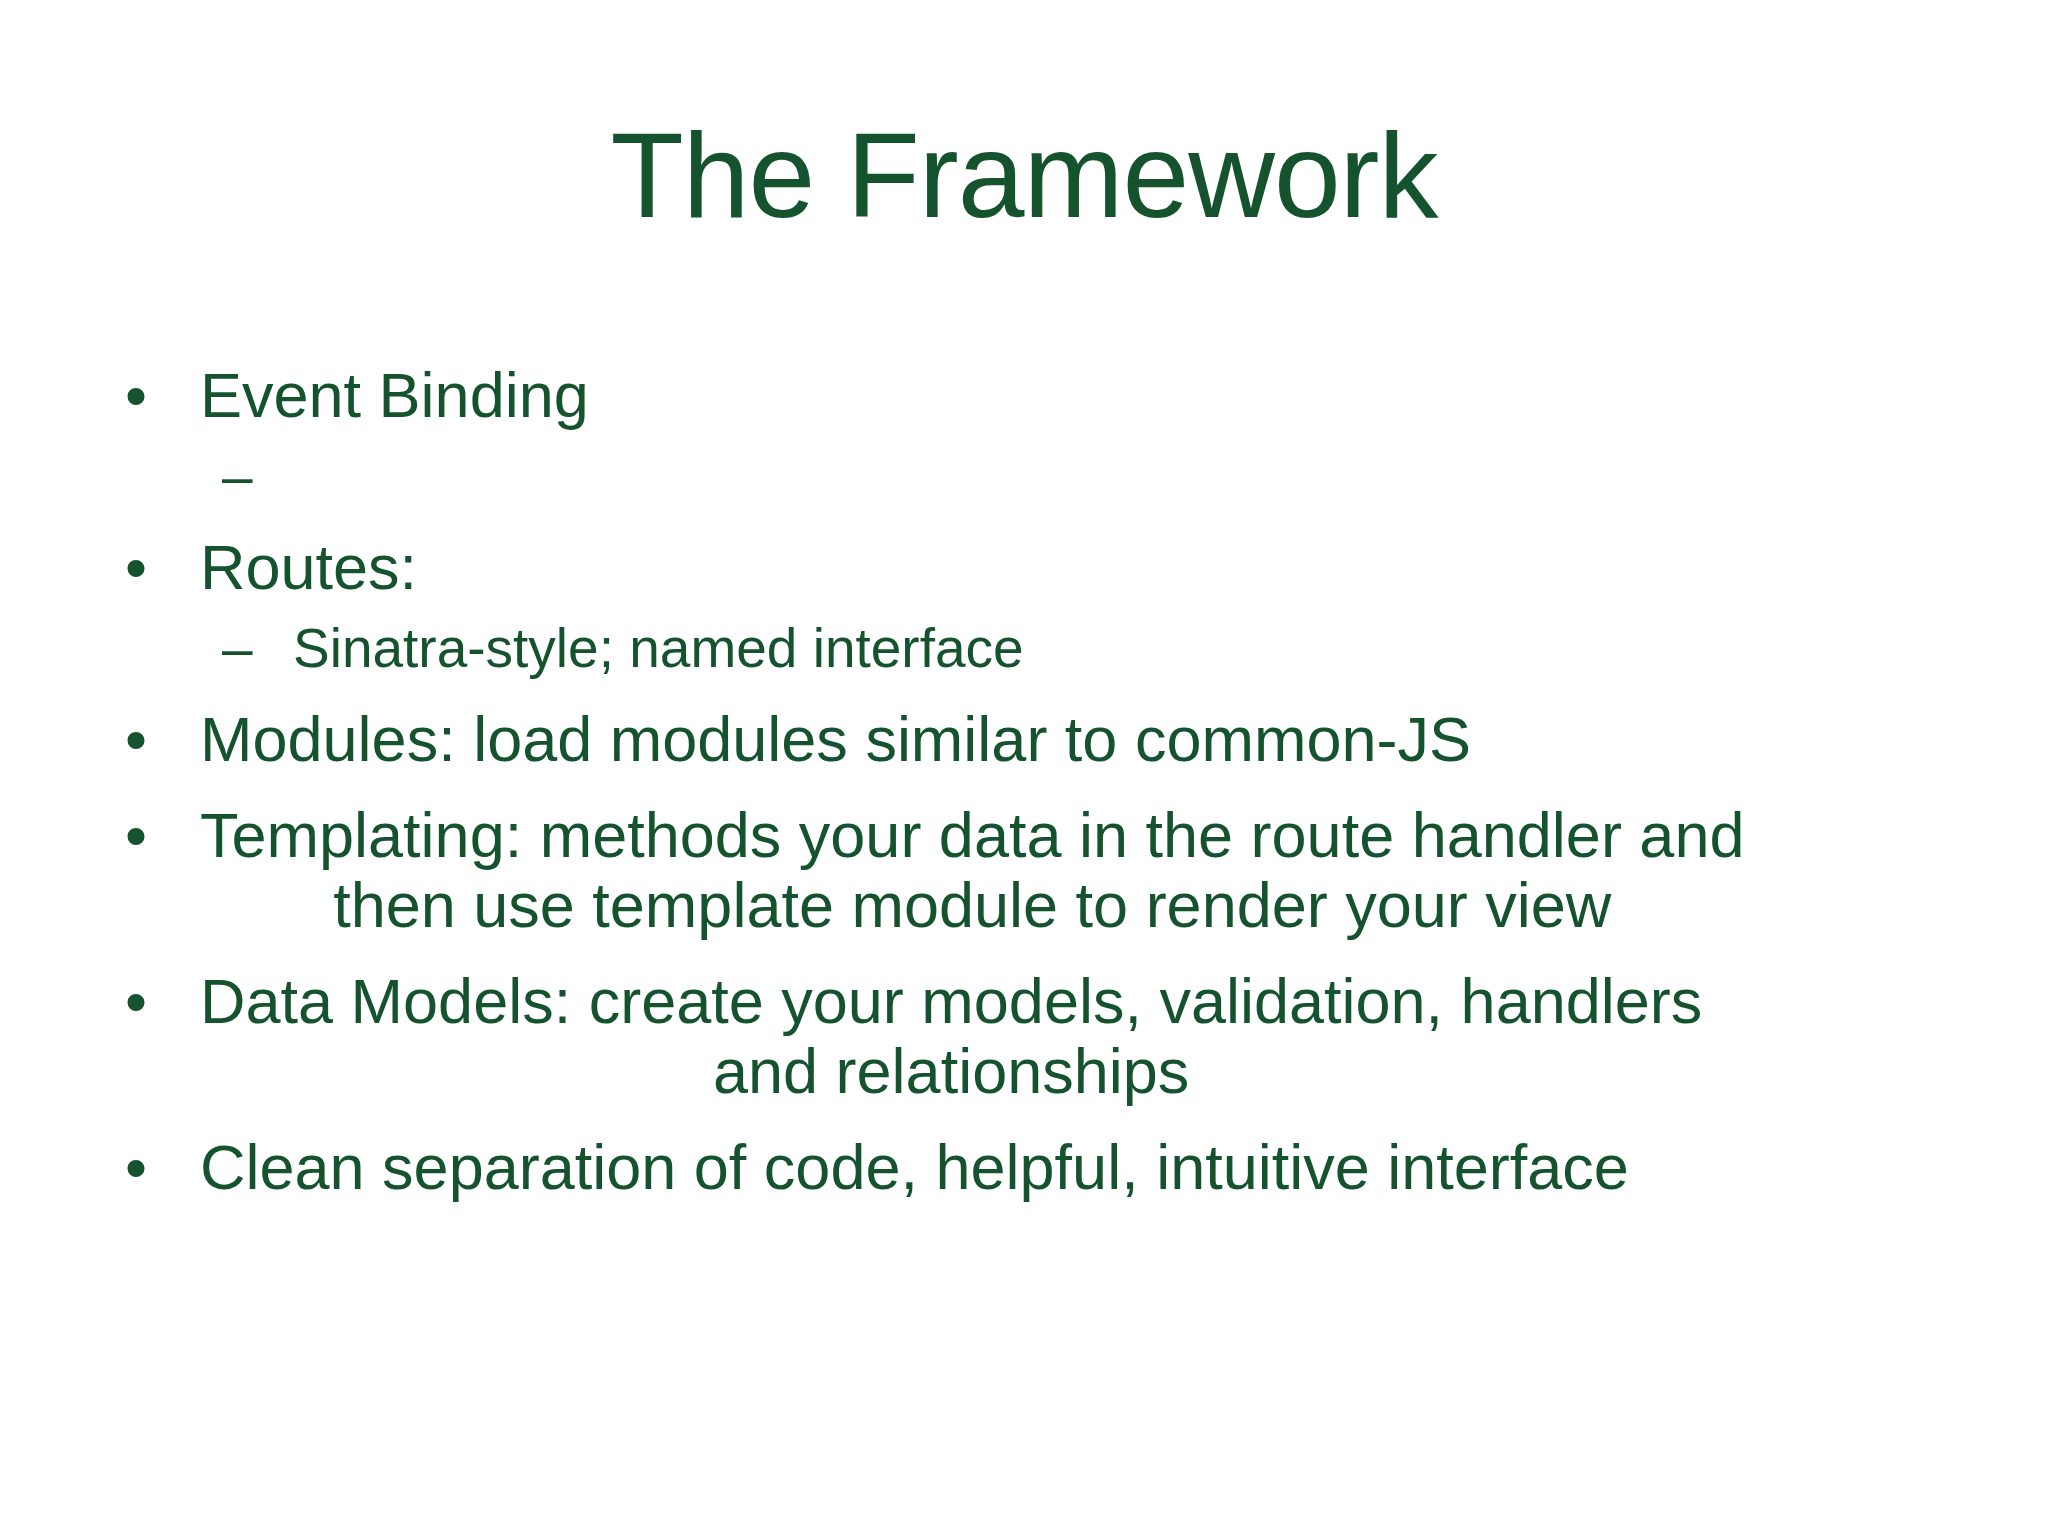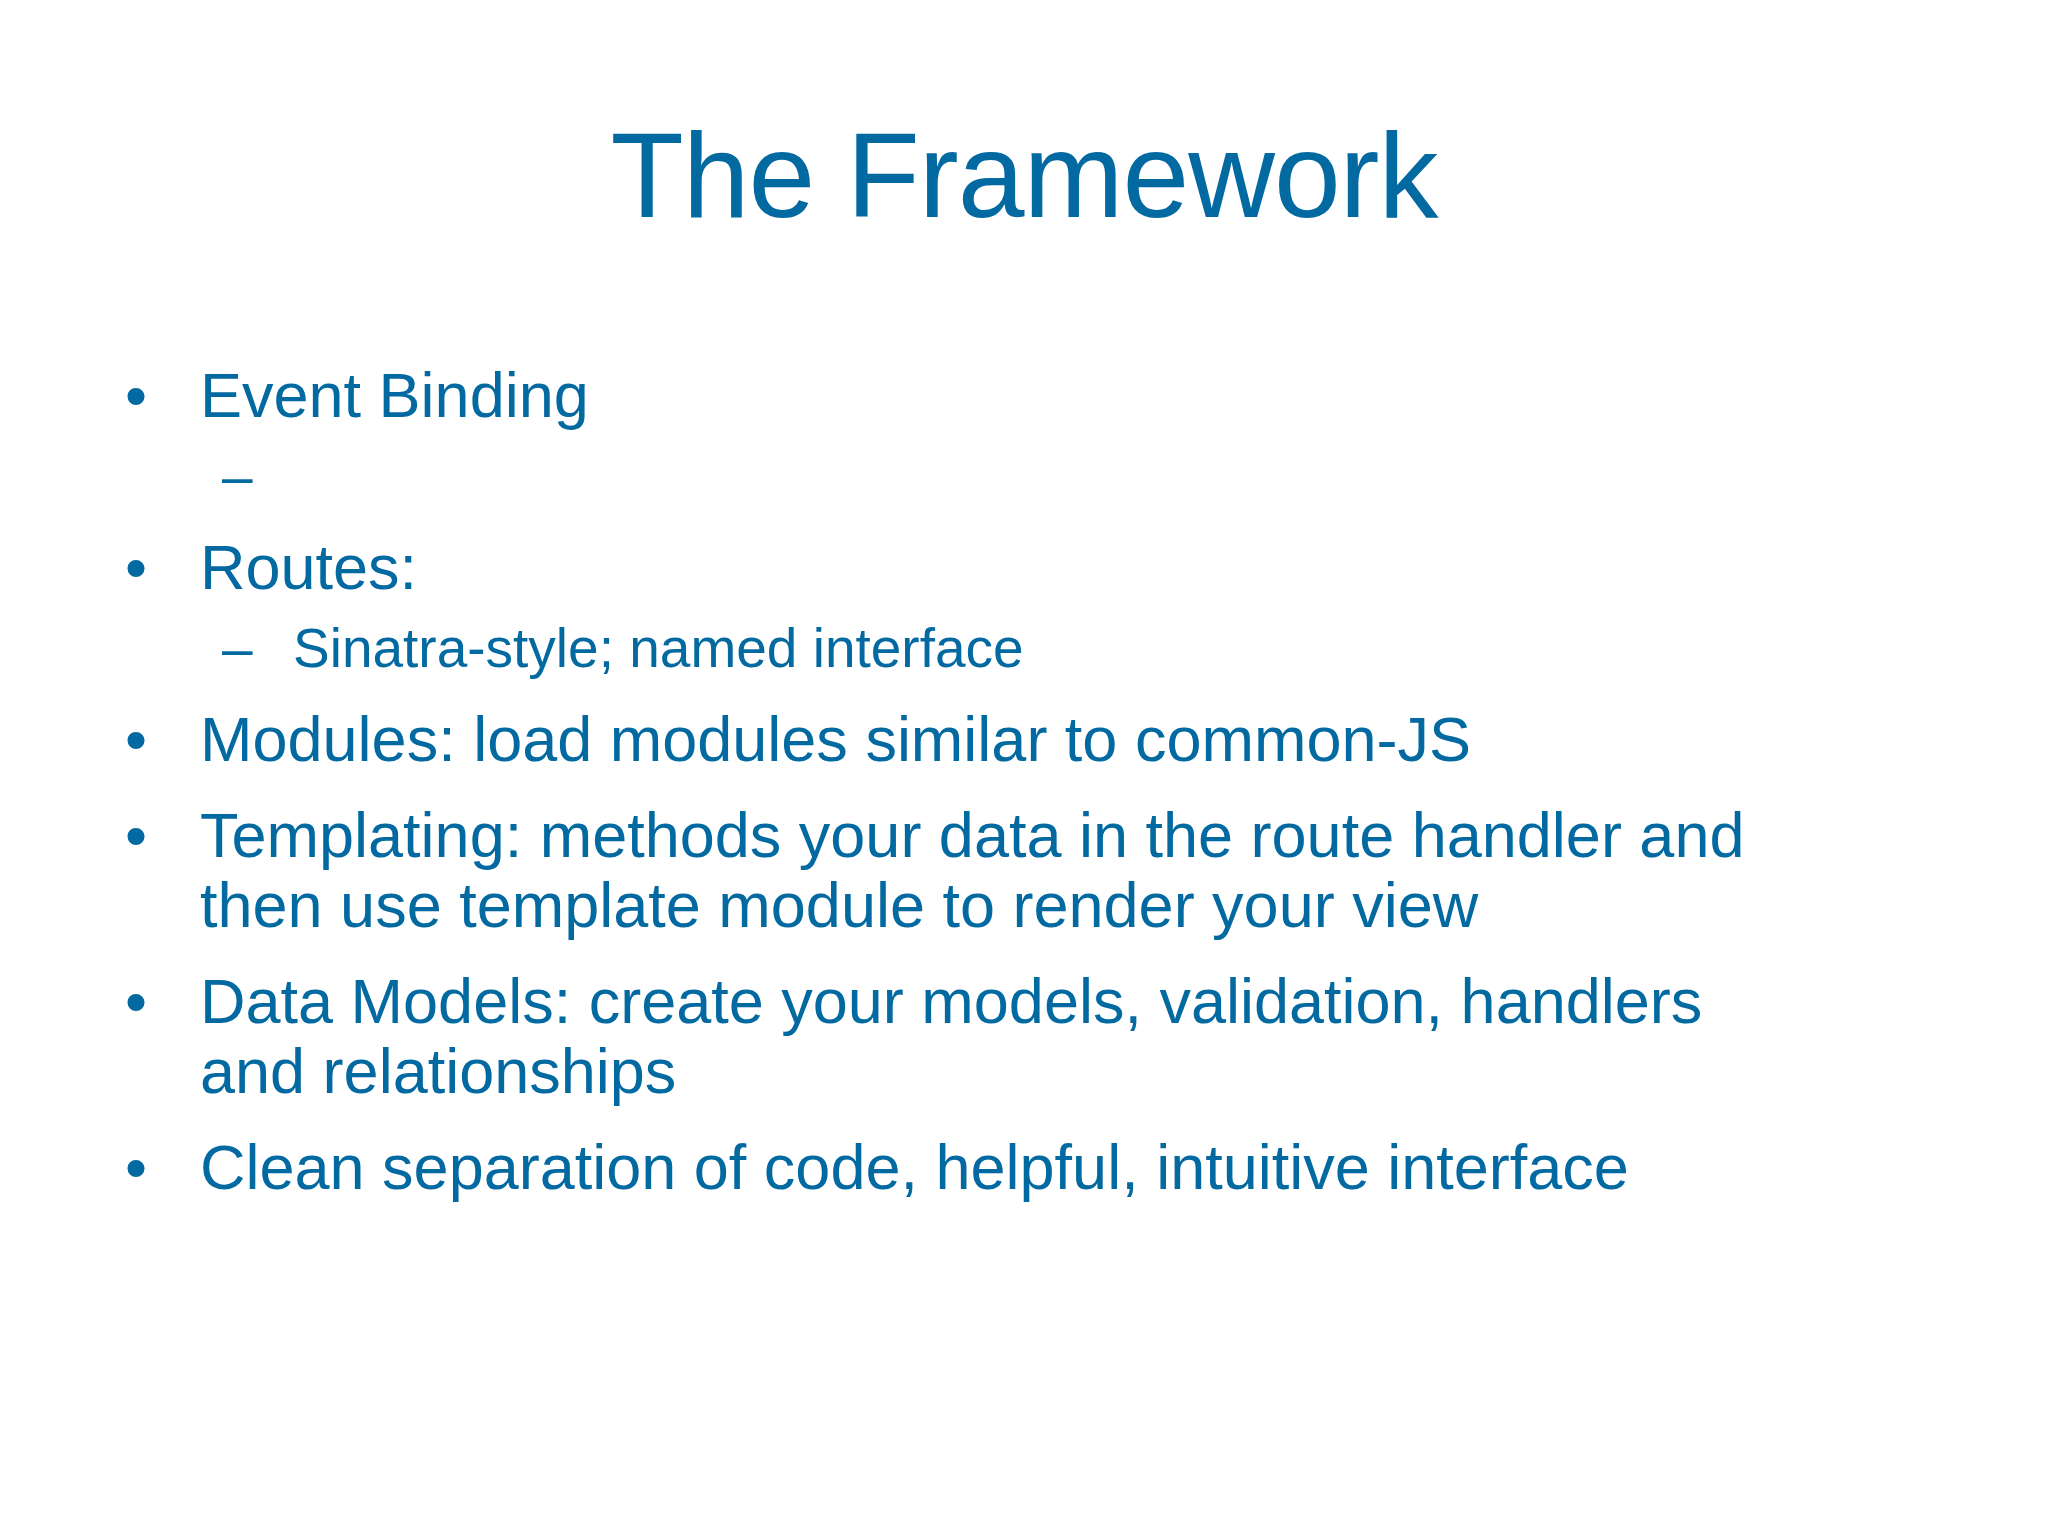--- a/index.html
+++ b/index.html
@@ -5,21 +5,21 @@
   html, body {
     margin: 0;
     padding: 0;
     background: #ffffff;
   }
   .slide {
     position: relative;
     width: 2048px;
     height: 1536px;
     background: #ffffff;
-    color: #0369a1;
+    color: #14532d;
     font-family: "Liberation Sans", sans-serif;
     overflow: hidden;
   }
   .title {
     position: absolute;
     top: 103px;
     left: 0;
     width: 100%;
     margin: 0;
     text-align: center;
@@ -64,20 +64,21 @@
   }
   .marker {
     display: block;
   }
   .text {
     display: block;
   }
   .line {
     display: block;
     white-space: nowrap;
+    text-align: center;
   }
 </style>
 </head>
 <body>
 
 <div class="slide">
 
   <h1 class="title">The Framework</h1>
 
   <div class="content">

